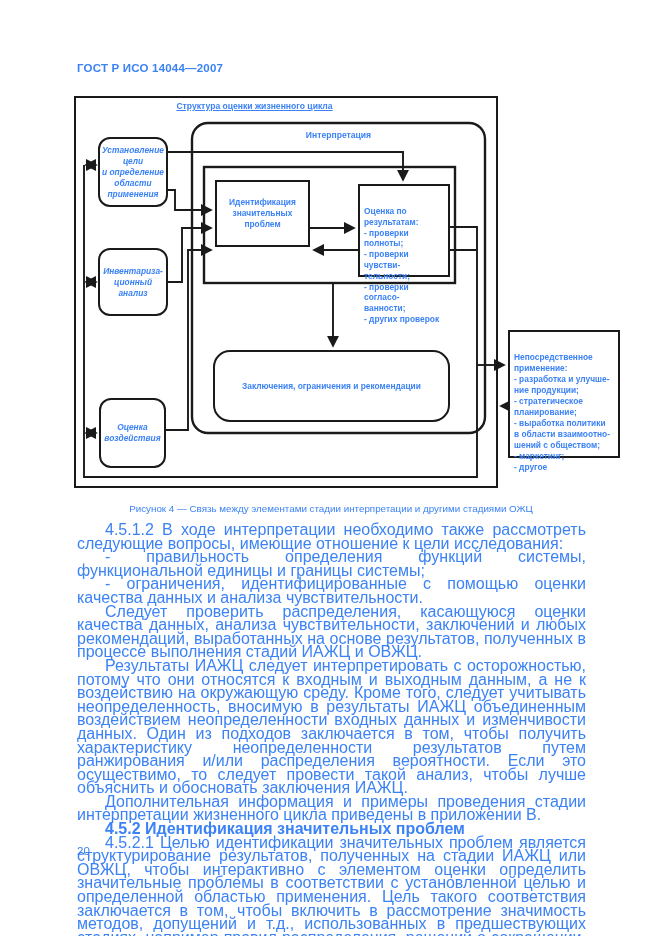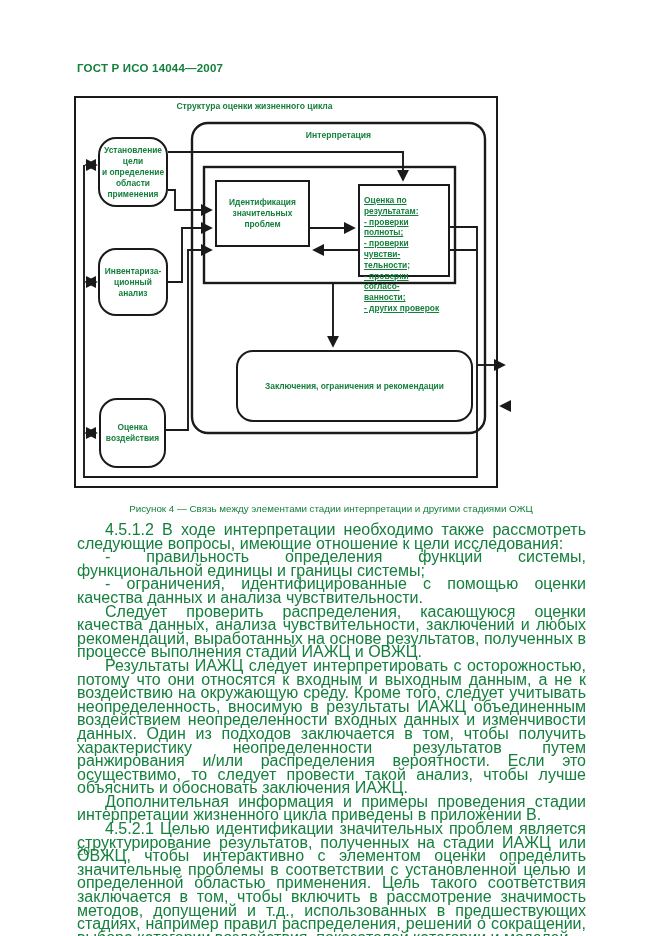--- a/index.html
+++ b/index.html
@@ -1,37 +1,37 @@
 <!DOCTYPE html>
 <html><head>
 <meta charset="utf-8">
 <style>
   * { margin:0; padding:0; box-sizing:border-box; }
   html,body { background:#ffffff; }
   .page {
     position:relative; width:661px; height:936px; margin:0 auto;
-    background:#ffffff; color:#15803d;
+    background:#ffffff; color:#3b82f6;
     font-family:"Liberation Sans", sans-serif;
     overflow:hidden;
   }
   .hdr { position:absolute; left:77px; top:62px; font-size:11.5px; font-weight:bold; letter-spacing:.2px; }
   .diagram-svg { position:absolute; left:0; top:0; }
   .frame { fill:none; stroke:#1a1a1a; stroke-width:2; }
   .thick { stroke-width:2.4; }
   .conn  { fill:none; stroke:#1a1a1a; stroke-width:1.9; }
   .flabel { position:absolute; text-align:center; font-size:8.6px; font-weight:bold; }
   .dbox {
     position:absolute; background:#fff; border:2.4px solid #1a1a1a;
     display:flex; align-items:center; justify-content:center;
     font-size:8.4px; font-weight:bold; line-height:11px; text-align:center;
     white-space:pre-line;
   }
-  .rbox { border-radius:18px; }
+  .rbox { border-radius:12px;font-style:italic; }
   .rbox-lg { border-radius:17px; }
-  .listbox { align-items:flex-start; justify-content:flex-start; text-align:left; padding:9px 3px 2px 4px;text-decoration:underline; }
+  .listbox { align-items:flex-start; justify-content:flex-start; text-align:left; padding:20px 3px 2px 4px; }
   .caption { position:absolute; left:77px; top:503px; width:508px; text-align:center; font-size:9.8px; }
   .bodytext { position:absolute; left:77px; top:523px; width:509px; font-size:16px; line-height:13.6px; text-align:justify; }
   .bodytext p { text-indent:28px; }
   .bodytext p.bold { font-weight:bold; }
   .pgnum { position:absolute; left:77px; top:845px; font-size:11.5px; }
 </style>
 </head>
 <body>
 
 <div class="page">
@@ -67,21 +67,21 @@
 
     <path class="conn" d="M508 406 H501" marker-end="url(#arr)"></path>
 
     <path class="conn" d="M333 283 V346" marker-end="url(#arr)"></path>
 
     <path class="conn" d="M86 165 H96" marker-start="url(#arr)" marker-end="url(#arr)"></path>
     <path class="conn" d="M86 282 H96" marker-start="url(#arr)" marker-end="url(#arr)"></path>
     <path class="conn" d="M86 433 H96" marker-start="url(#arr)" marker-end="url(#arr)"></path>
   </svg>
 
-  <div class="flabel" style="left:75px; top:101px; width:359px;">Структура оценки жизненного цикла</div>
+  <div class="flabel" style="left:75px; top:101px; width:359px;text-decoration:underline;">Структура оценки жизненного цикла</div>
   <div class="flabel" style="left:192px; top:130px; width:293px;">Интерпретация</div>
 
   <div class="dbox rbox" style="left:98px; top:137px; width:70px; height:70px;">Установление
 цели
 и определение
 области
 применения</div>
   <div class="dbox rbox" style="left:98px; top:248px; width:70px; height:68px;">Инвентариза-
 ционный
 анализ</div>
@@ -91,29 +91,41 @@
 значительных
 проблем</div>
   <div class="dbox listbox" style="left:358px; top:184px; width:92px; height:93px; line-height:10.8px;">Оценка по
 результатам:
 - проверки полноты;
 - проверки чувстви-
 тельности;
 - проверки согласо-
 ванности;
 - других проверок</div>
-  <div class="dbox rbox-lg" style="left:213px; top:350px; width:237px; height:72px;margin-left:23px;">Заключения, ограничения и рекомендации</div>
+  <div class="dbox rbox-lg" style="left:213px; top:350px; width:237px; height:72px;">Заключения, ограничения и рекомендации</div>
+  <div class="dbox listbox" style="left:508px; top:330px; width:112px; height:128px; line-height:11px;">Непосредственное
+применение:
+- разработка и улучше-
+ние продукции;
+- стратегическое
+планирование;
+- выработка политики
+в области взаимоотно-
+шений с обществом;
+- маркетинг;
+- другое</div>
 
   <div class="caption">Рисунок 4 — Связь между элементами стадии интерпретации и другими стадиями ОЖЦ</div>
 
   <div class="bodytext">
     <p>4.5.1.2 В ходе интерпретации необходимо также рассмотреть следующие вопросы, имеющие отношение к цели исследования:</p>
     <p>- правильность определения функций системы, функциональной единицы и границы системы;</p>
     <p>- ограничения, идентифицированные с помощью оценки качества данных и анализа чувствительности.</p>
     <p>Следует проверить распределения, касающуюся оценки качества данных, анализа чувствительности, заключений и любых рекомендаций, выработанных на основе результатов, полученных в процессе выполнения стадий ИАЖЦ и ОВЖЦ.</p>
     <p>Результаты ИАЖЦ следует интерпретировать с осторожностью, потому что они относятся к входным и выходным данным, а не к воздействию на окружающую среду. Кроме того, следует учитывать неопределенность, вносимую в результаты ИАЖЦ объединенным воздействием неопределенности входных данных и изменчивости данных. Один из подходов заключается в том, чтобы получить характеристику неопределенности результатов путем ранжирования и/или распределения вероятности. Если это осуществимо, то следует провести такой анализ, чтобы лучше объяснить и обосновать заключения ИАЖЦ.</p>
     <p>Дополнительная информация и примеры проведения стадии интерпретации жизненного цикла приведены в приложении В.</p>
+    <p class="bold">4.5.2 Идентификация значительных проблем</p>
     <p>4.5.2.1 Целью идентификации значительных проблем является структурирование результатов, полученных на стадии ИАЖЦ или ОВЖЦ, чтобы интерактивно с элементом оценки определить значительные проблемы в соответствии с установленной целью и определенной областью применения. Цель такого соответствия заключается в том, чтобы включить в рассмотрение значимость методов, допущений и т.д., использованных в предшествующих стадиях, например правил распределения, решений о сокращении, выбора категории воздействия, показателей категории и моделей.</p>
   </div>
 
   <div class="pgnum">20</div>
 
 </div>
 
 </body></html>

